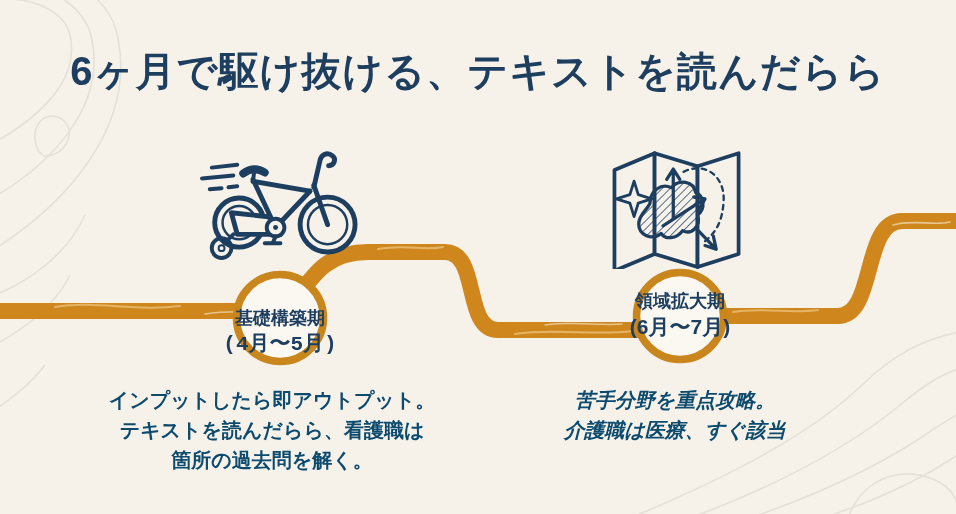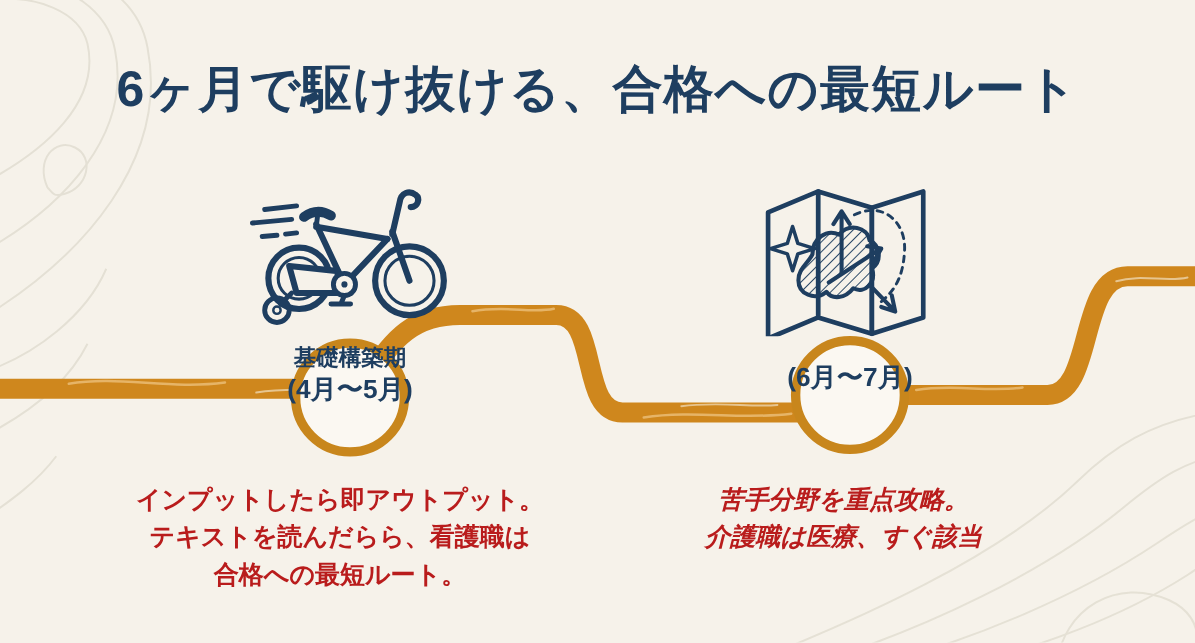--- a/index.html
+++ b/index.html
@@ -12,24 +12,24 @@
   svg.bg{position:absolute;left:0;top:0;}
   .title{
     position:absolute;left:0;top:44px;width:956px;text-align:center;
     font-size:40px;font-weight:800;color:#1E3E60;letter-spacing:1px;
   }
   .node-label{
     position:absolute;width:180px;text-align:center;color:#1E3E60;line-height:1.35;
   }
   .node-label .nm{font-size:18px;font-weight:800;}
   .node-label .pd{font-size:21px;font-weight:700;}
-  .label-1{left:190px;top:274px;}
+  .label-1{left:190px;top:307px;font-family:Liberation Mono, monospace;}
   .label-2{left:590px;top:289px;}
   .desc{
-    position:absolute;width:380px;text-align:center;color:#b91c1c;
+    position:absolute;width:380px;text-align:center;color:#0c4a6e;
     font-size:20px;font-weight:700;line-height:30px;
   }
   .desc-1{left:82px;top:385px;}
   .desc-2{left:485px;top:385px;font-style:italic;}
   .icon{position:absolute;}
   .icon-bike{left:198px;top:142px;}
   .icon-map{left:607px;top:140px;}
 </style>
 </head>
 <body>
@@ -111,35 +111,36 @@
       <path d="M97,28 L141,14 L141,122 L97,136 Z" stroke-width="4" fill="#F6F2EA"></path>
       <path d="M29,44 L33.5,58.5 L48,63 L33.5,67.5 L29,82 L24.5,67.5 L10,63 L24.5,58.5 Z" stroke-width="3"></path>
       <path d="M58,100 C48,108 34,102 34,90 C34,80 42,76 46,68 C46,54 58,46 69,51 C77,41 93,44 95,56 C104,60 106,74 97,80 C101,92 91,102 81,97 C74,106 63,107 58,100 Z" stroke-width="3.5" fill="url(#hatch)"></path>
       <path d="M82,34 C106,22 126,40 125,64 C124,88 116,100 103,110" stroke-width="2.5" stroke-dasharray="5 5"></path>
       <path d="M71,84 L71,32 M64,42 L71,31 L78,42" stroke-width="3.5"></path>
       <path d="M60,92 L103,64 M93,61 L105,63 L98,75" stroke-width="3.5"></path>
       <path d="M95,94 L116,116 M105,113 L117,117 L114,103" stroke-width="3.5"></path>
     </g>
   </svg>
 
-  <div class="title">6ヶ月で駆け抜ける、合格への最短ルート</div>
+  <div class="title">6ヶ月で駆け抜ける、テキストを読んだらら</div>
 
   <div class="node-label label-1">
     <div class="nm">基礎構築期</div>
     <div class="pd">(4月〜5月)</div>
   </div>
 
   <div class="node-label label-2">
+    <div class="nm">領域拡大期</div>
     <div class="pd">(6月〜7月)</div>
   </div>
 
   <div class="desc desc-1">
     <div>インプットしたら即アウトプット。</div>
     <div>テキストを読んだらら、看護職は</div>
-    <div>合格への最短ルート。</div>
+    <div>箇所の過去問を解く。</div>
   </div>
 
   <div class="desc desc-2">
     <div>苦手分野を重点攻略。</div>
     <div>介護職は医療、すぐ該当</div>
   </div>
 
 </div>
 
 </body></html>

